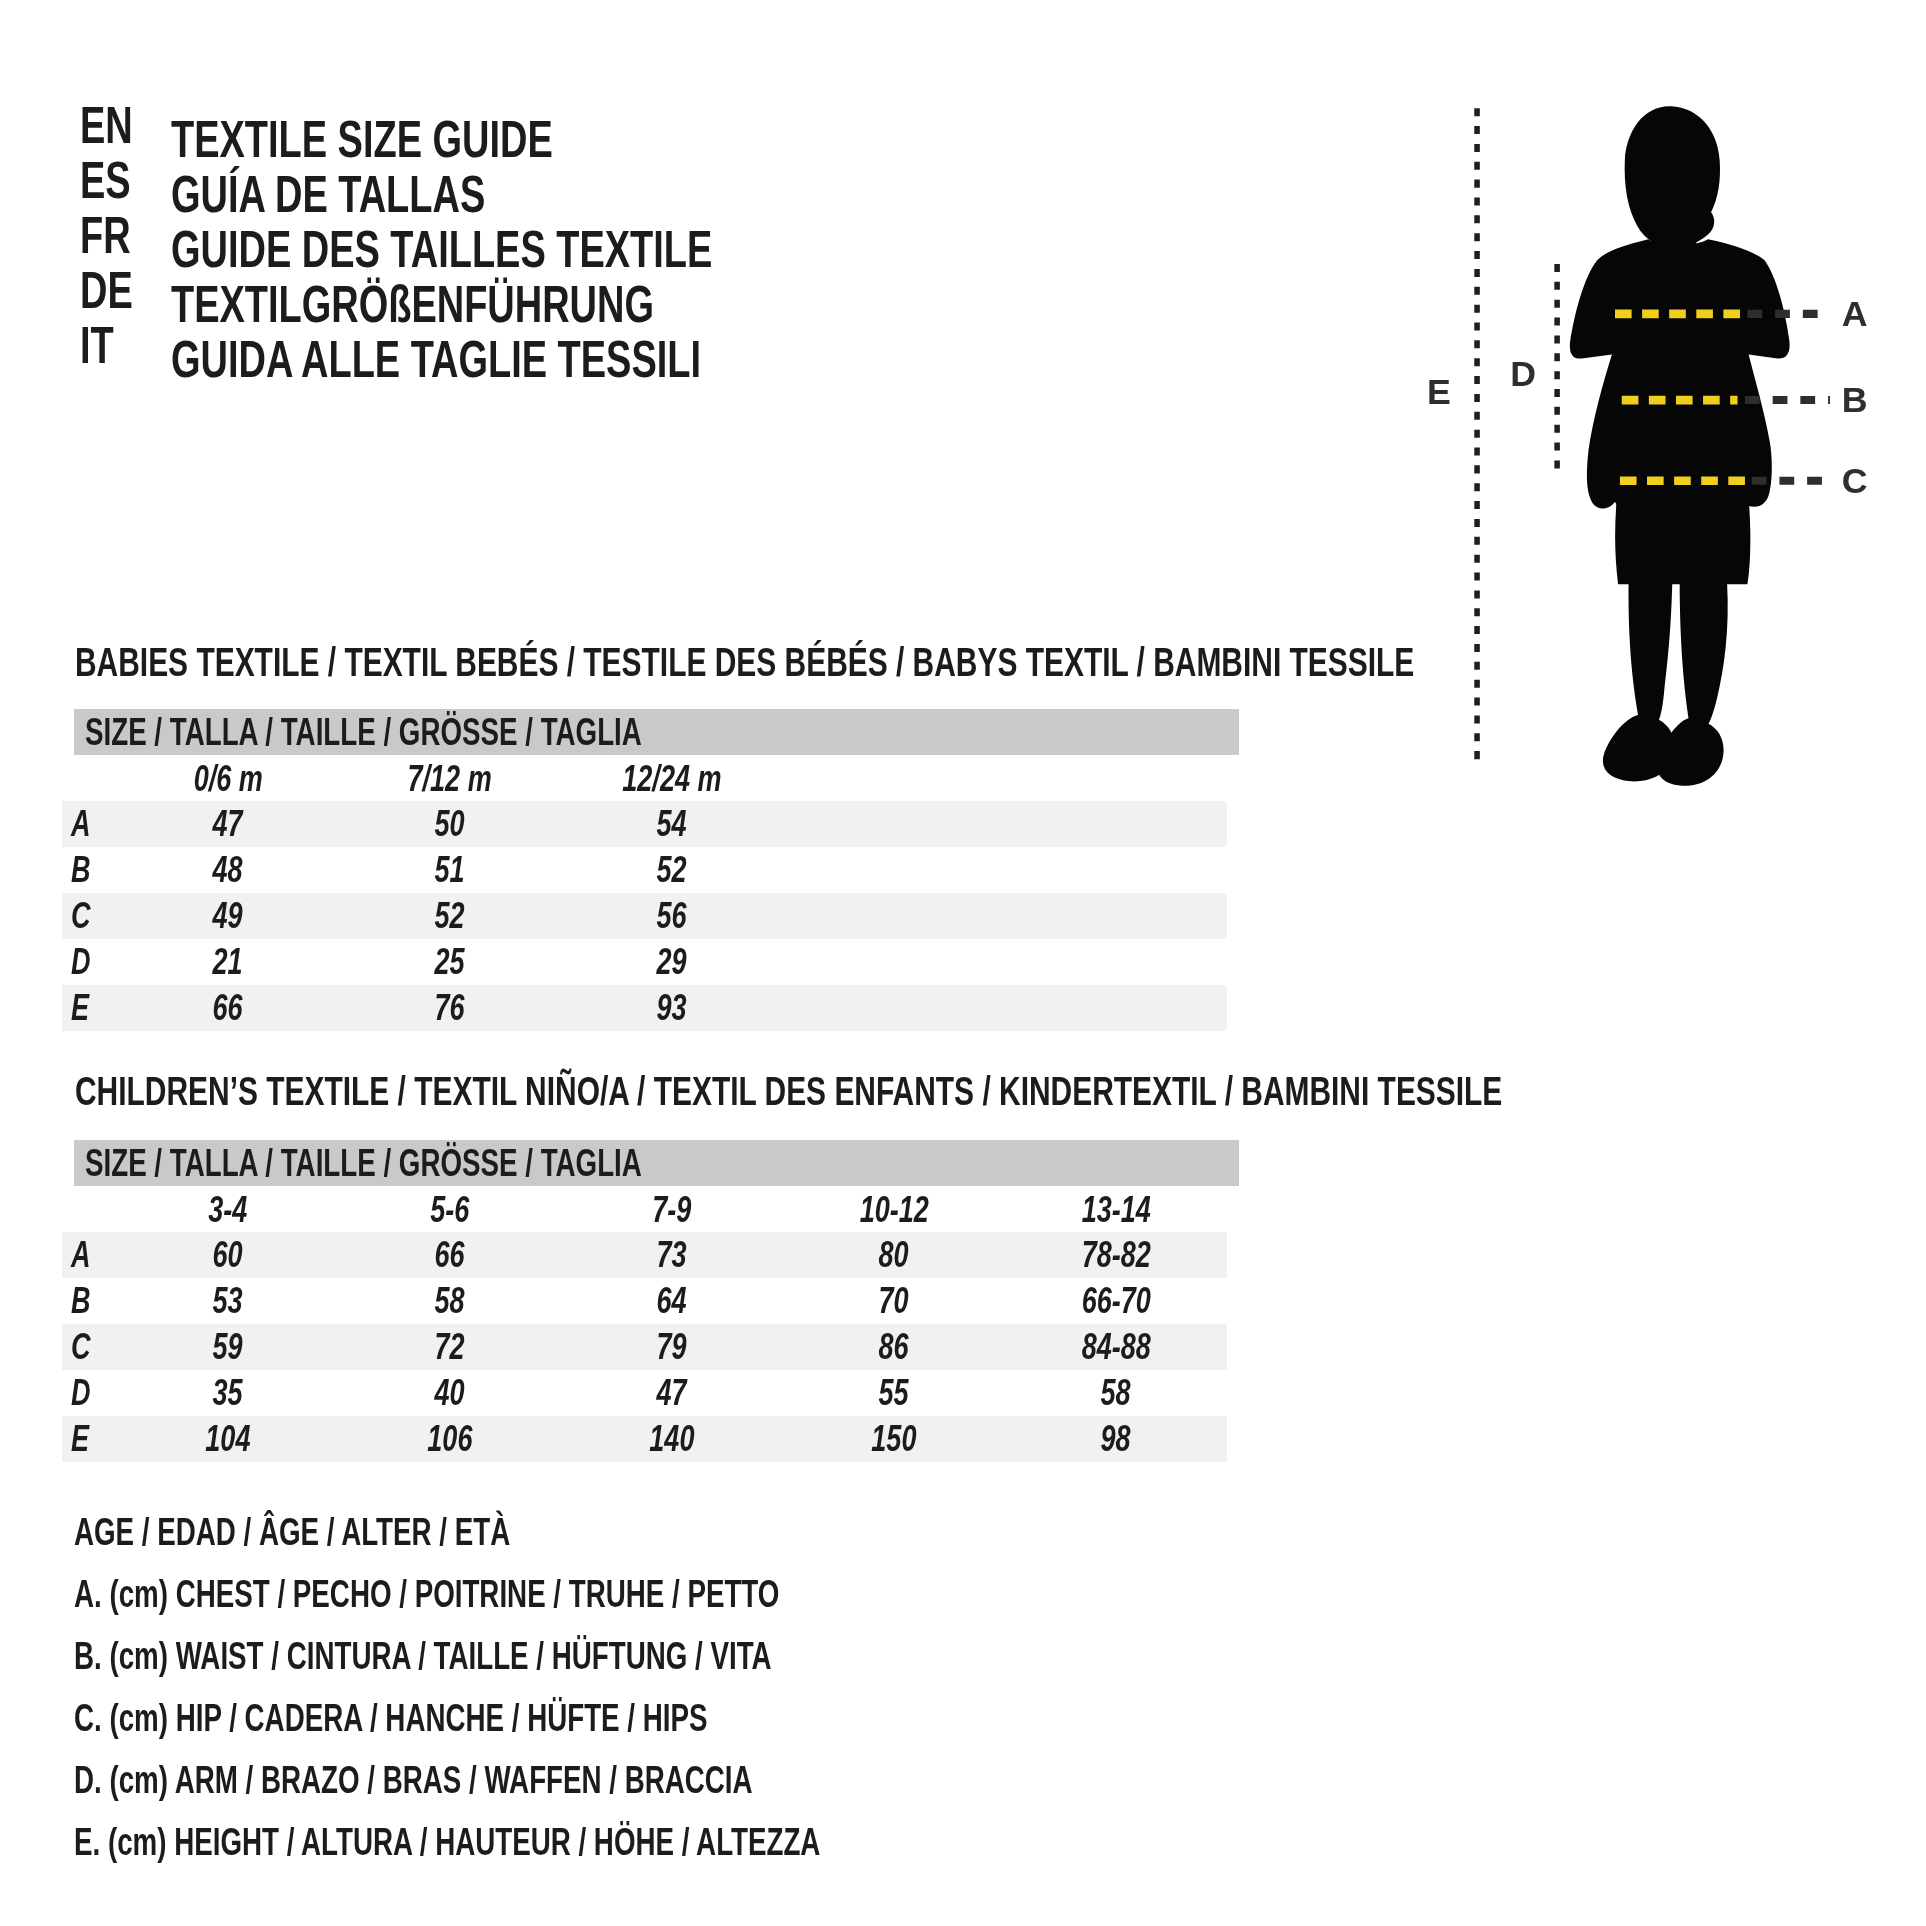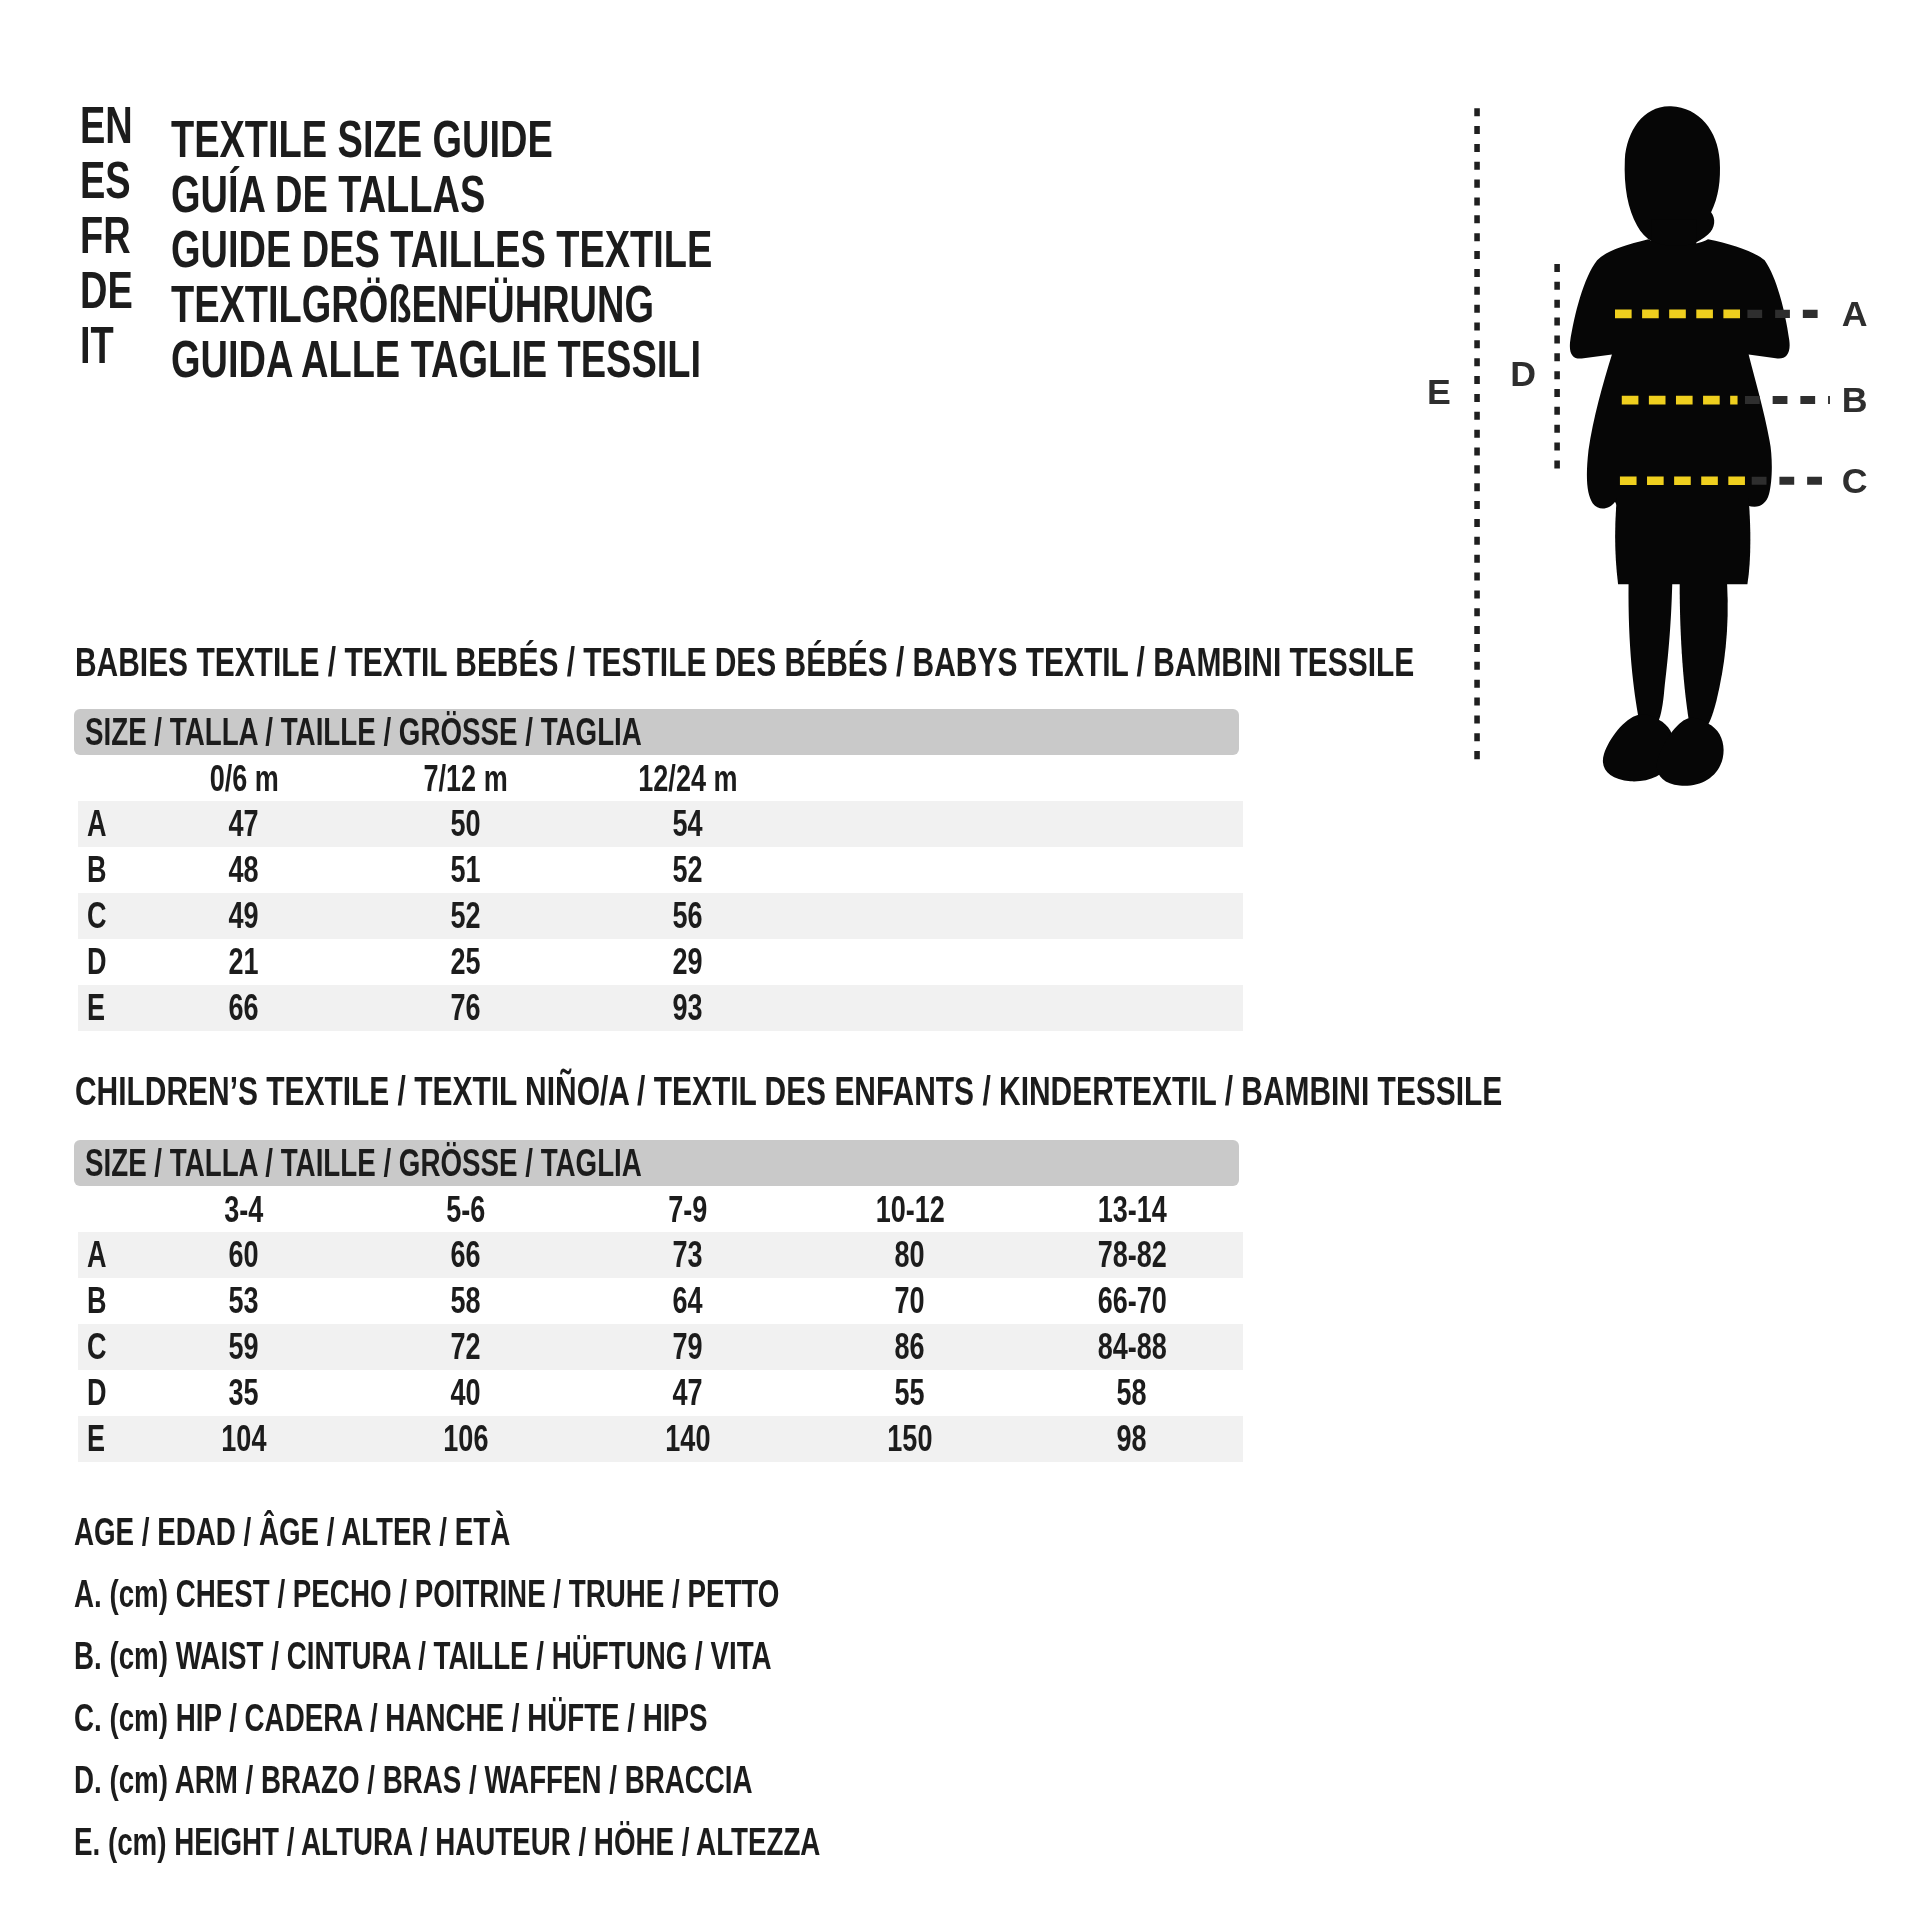--- a/index.html
+++ b/index.html
@@ -25,25 +25,25 @@
   .ddash{stroke-width:13;stroke-dasharray:24 21;fill:none;}
 
   
   .sec-title{position:absolute;left:75px;height:43px;display:flex;align-items:center;font-size:41px;font-weight:700;text-align:center;}
   .t-babies{top:641px;}
   .t-children{top:1070px;}
 
   
   .size-bar{position:absolute;left:74px;width:1165px;height:46px;background:#c9c9c9;
     display:flex;align-items:center;padding-left:11px;box-sizing:border-box;
-    font-size:38px;font-weight:700;border-radius:6px;}
+    font-size:38px;font-weight:700;}
   .bar-babies{top:709px;}
   .bar-children{top:1140px;}
 
-  .tbl{position:absolute;left:78px;width:1165px;}
+  .tbl{position:absolute;left:62px;width:1165px;font-style:italic;}
   .tbl-babies-head{top:757px;}
   .tbl-babies-rows{top:801px;}
   .tbl-children-head{top:1188px;}
   .tbl-children-rows{top:1232px;}
   .trow{display:flex;align-items:center;height:46px;font-size:37px;font-weight:700;}
   .thead-row{height:44px;}
   .trow .rl{width:55px;padding-left:8.6px;box-sizing:border-box;}
   .trow .cell{width:222px;text-align:center;}
   .trow.alt{background:#f1f1f1;}
 

